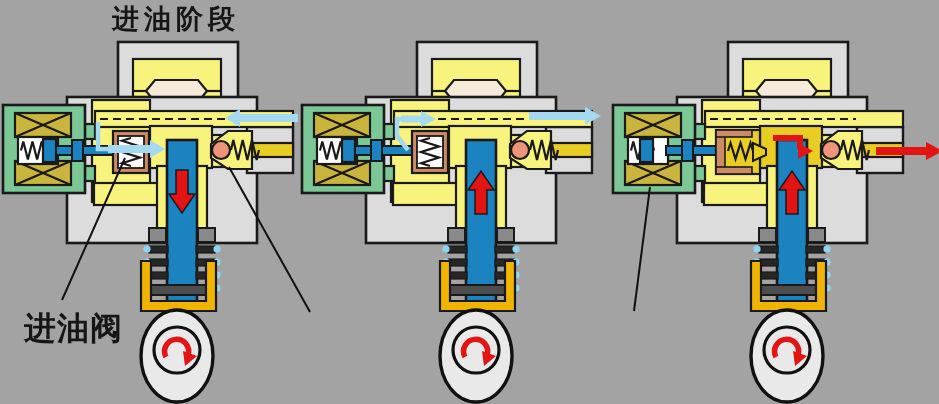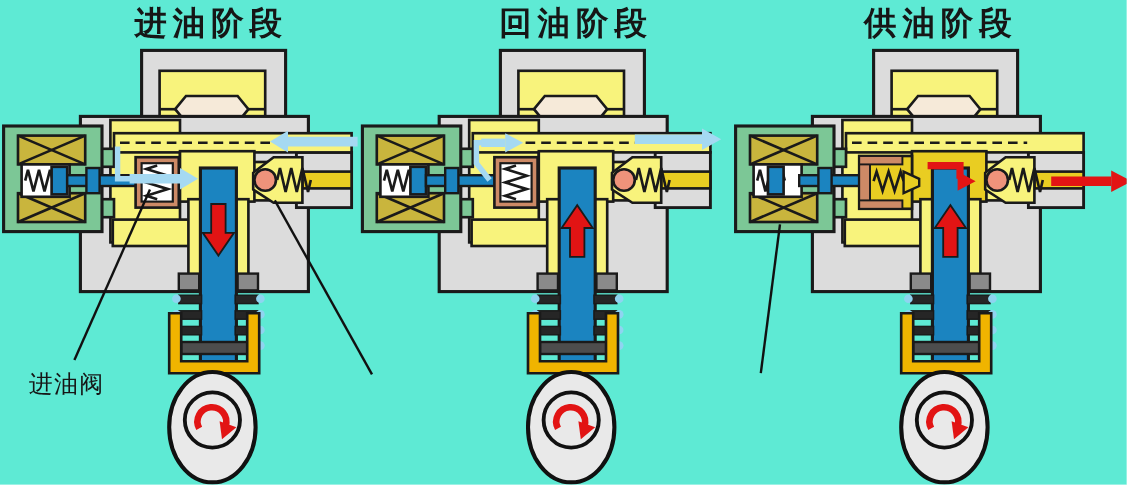--- a/index.html
+++ b/index.html
@@ -1,26 +1,26 @@
 <!DOCTYPE html>
 <html><head>
 <meta charset="utf-8">
 <style>
   html,body{margin:0;padding:0;background:#fff;}
   .stage{
-    position:relative;width:939px;height:404px;background:#5eead4;overflow:hidden;
+    position:relative;width:939px;height:404px;background:#a3a3a3;overflow:hidden;
     font-family:"Liberation Serif","DejaVu Serif",serif;
   }
   .stage svg{position:absolute;left:0;top:0;}
   .panel-title{
     position:absolute;top:1px;transform:translateX(-50%);
     font-size:27px;font-weight:700;letter-spacing:5px;color:#161616;white-space:nowrap;
   }
   .callout{
-    position:absolute;font-size:20px;font-weight:400;letter-spacing:1px;
+    position:absolute;font-size:32px;font-weight:700;letter-spacing:1px;
     color:#161616;white-space:nowrap;
   }
 </style>
 </head>
 <body>
 
 <div class="stage">
   <svg id="diagram" width="939" height="404" viewBox="0 0 939 404">
       <g transform="translate(0,0)">
         <rect x="118" y="42" width="120" height="56" fill="#dcdcdc" stroke="#1a1a1a" stroke-width="2.6"></rect>
@@ -227,17 +227,15 @@
         <polygon points="188,143 188,159 203,151" fill="#e21414"></polygon>
         <line x1="266" y1="151" x2="316" y2="151" stroke="#e21414" stroke-width="8"></line>
         <polygon points="316,142 316,160 333,151" fill="#e21414"></polygon>
       </g>
       <line x1="62" y1="300" x2="125" y2="158" stroke="#111111" stroke-width="2"></line>
       <line x1="310" y1="312" x2="229" y2="167" stroke="#111111" stroke-width="2"></line>
       <line x1="634" y1="311" x2="650" y2="187" stroke="#111111" stroke-width="2"></line>
     </svg>
 
   <div class="panel-title" style="left: 176px;">进油阶段</div>
-  <div class="panel-title" style="left: 480px;">回油阶段</div>
-  <div class="panel-title" style="left: 784px;">供油阶段</div>
 
   <div class="callout" style="left: 24px; top: 307px;">进油阀</div>
 </div>
 
 </body></html>

